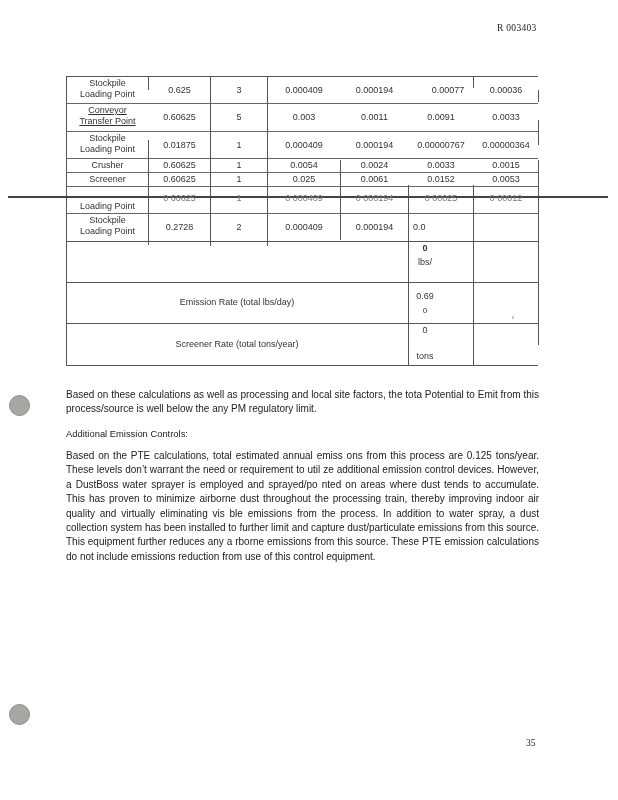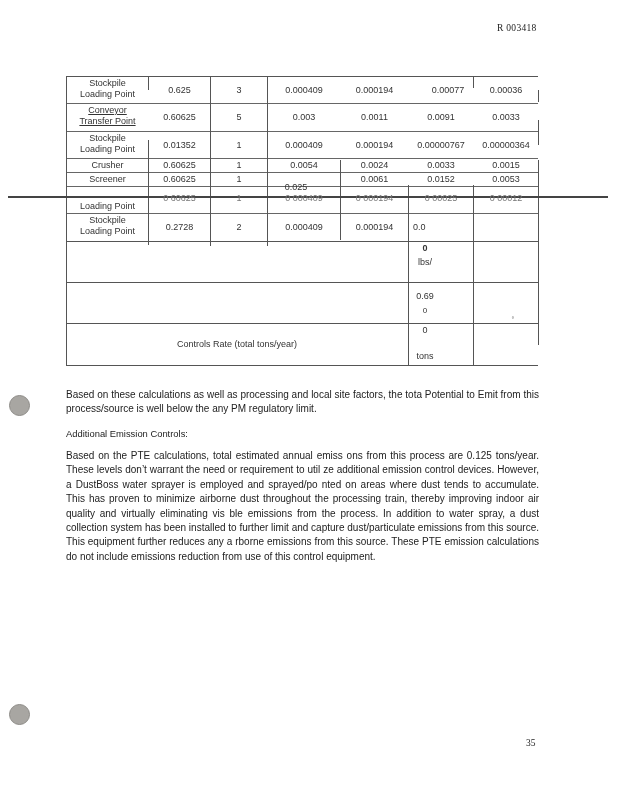--- a/index.html
+++ b/index.html
@@ -19,21 +19,21 @@
   .cell.faint { color: #777; }
   .big-row-label { position: absolute; font-size: 9px; color: #333; text-align: center; width: 240px; }
 
   .para { position: absolute; left: 66px; width: 473px; font-size: 10px; line-height: 14.4px; color: #222;
           text-align: justify; }
   .heading { position: absolute; left: 66px; top: 428px; font-size: 9.4px; font-weight: normal; color: #222; }
 </style>
 </head>
 <body>
 
-<div class="bates">R  003418</div>
+<div class="bates">R  003403</div>
 
 <div class="punch p1"></div>
 <div class="punch p2"></div>
 
 <div id="tbl" style="position:absolute;left:0;top:0;width:618px;height:380px;">
 
   <div class="tbl-line" style="left:66px;top:76px;width:1px;height:290px;"></div>
   <div class="tbl-line" style="left:148px;top:76px;width:1px;height:14px;"></div>
   <div class="tbl-line" style="left:148px;top:140px;width:1px;height:105px;"></div>
   <div class="tbl-line" style="left:210px;top:76px;width:1px;height:170px;"></div>
@@ -80,21 +80,21 @@
   <div class="cell" style="left:211px;top:112px;width:56px;">5</div>
   <div class="cell" style="left:268px;top:112px;width:72px;">0.003</div>
   <div class="cell" style="left:341px;top:112px;width:67px;">0.0011</div>
   <div class="cell" style="left:409px;top:112px;width:64px;">0.0091</div>
   <div class="cell" style="left:474px;top:112px;width:64px;">0.0033</div>
 
   <div class="cell" style="left:67px;top:133px;width:81px;">
     <div>Stockpile</div>
     <div>Loading Point</div>
   </div>
-  <div class="cell" style="left:149px;top:140px;width:61px;">0.01352</div>
+  <div class="cell" style="left:149px;top:140px;width:61px;">0.01875</div>
   <div class="cell" style="left:211px;top:140px;width:56px;">1</div>
   <div class="cell" style="left:268px;top:140px;width:72px;">0.000409</div>
   <div class="cell" style="left:341px;top:140px;width:67px;">0.000194</div>
   <div class="cell" style="left:409px;top:140px;width:64px;">0.00000767</div>
   <div class="cell" style="left:474px;top:140px;width:64px;">0.00000364</div>
 
   <div class="cell" style="left:67px;top:160px;width:81px;">
     <div>Crusher</div>
   </div>
   <div class="cell" style="left:149px;top:160px;width:61px;">0.60625</div>
@@ -102,21 +102,21 @@
   <div class="cell" style="left:268px;top:160px;width:72px;">0.0054</div>
   <div class="cell" style="left:341px;top:160px;width:67px;">0.0024</div>
   <div class="cell" style="left:409px;top:160px;width:64px;">0.0033</div>
   <div class="cell" style="left:474px;top:160px;width:64px;">0.0015</div>
 
   <div class="cell" style="left:67px;top:174px;width:81px;">
     <div>Screener</div>
   </div>
   <div class="cell" style="left:149px;top:174px;width:61px;">0.60625</div>
   <div class="cell" style="left:211px;top:174px;width:56px;">1</div>
-  <div class="cell" style="left:260px;top:174px;width:72px;margin-top:8px;">0.025</div>
+  <div class="cell" style="left:268px;top:174px;width:72px;">0.025</div>
   <div class="cell" style="left:341px;top:174px;width:67px;">0.0061</div>
   <div class="cell" style="left:409px;top:174px;width:64px;">0.0152</div>
   <div class="cell" style="left:474px;top:174px;width:64px;">0.0053</div>
 
   <div class="cell" style="left:67px;top:201px;width:81px;">
     <div>Loading Point</div>
   </div>
   <div class="cell faint" style="left:149px;top:193px;width:61px;">0 60625</div>
   <div class="cell faint" style="left:211px;top:193px;width:56px;">1</div>
   <div class="cell faint" style="left:268px;top:193px;width:72px;">0 000409</div>
@@ -132,27 +132,28 @@
   <div class="cell" style="left:211px;top:222px;width:56px;">2</div>
   <div class="cell" style="left:268px;top:222px;width:72px;">0.000409</div>
   <div class="cell" style="left:341px;top:222px;width:67px;">0.000194</div>
   <div class="cell" style="left:409px;top:222px;width:20px;text-align:left;padding-left:4px;">0.0</div>
 
   <div class="cell" style="left:395px;top:243px;width:60px;">
     <div style="font-weight:bold;">0</div>
     <div style="margin-top:3px;">lbs/</div>
   </div>
 
+  <div class="big-row-label" style="left:117px;top:297px;">Emission Rate (total lbs/day)</div>
   <div class="cell" style="left:395px;top:291px;width:60px;">
     <div>0.69</div>
     <div style="margin-top:3px;font-size:8px;">0</div>
   </div>
   <div class="cell" style="left:508px;top:314px;width:10px;font-size:7px;color:#666;">°</div>
 
-  <div class="big-row-label" style="left:117px;top:339px;">Controls Rate (total tons/year)</div>
+  <div class="big-row-label" style="left:117px;top:339px;">Screener Rate (total tons/year)</div>
   <div class="cell" style="left:395px;top:325px;width:60px;">
     <div>0</div>
     <div style="margin-top:15px;">tons</div>
   </div>
 </div>
 
 <div class="para" style="top:388px;">Based on these calculations as well as processing and local site factors, the tota  Potential to Emit from this process/source is well below the any PM regulatory limit.</div>
 <div class="heading">Additional Emission Controls:</div>
 <div class="para" style="top:449px;">Based on the PTE calculations, total estimated annual emiss ons from this process are 0.125 tons/year. These levels don’t warrant the need or requirement to util ze additional emission control devices. However, a DustBoss water sprayer is employed and sprayed/po nted on areas where dust tends to accumulate.  This has proven to minimize airborne dust throughout the processing train, thereby improving indoor air quality and virtually eliminating vis ble emissions from the process.  In addition to water spray, a dust collection system has been installed to further limit and capture dust/particulate emissions from this source.  This equipment further reduces any a rborne emissions from this source. These PTE emission calculations do not include emissions reduction from use of this control equipment.</div>
 

